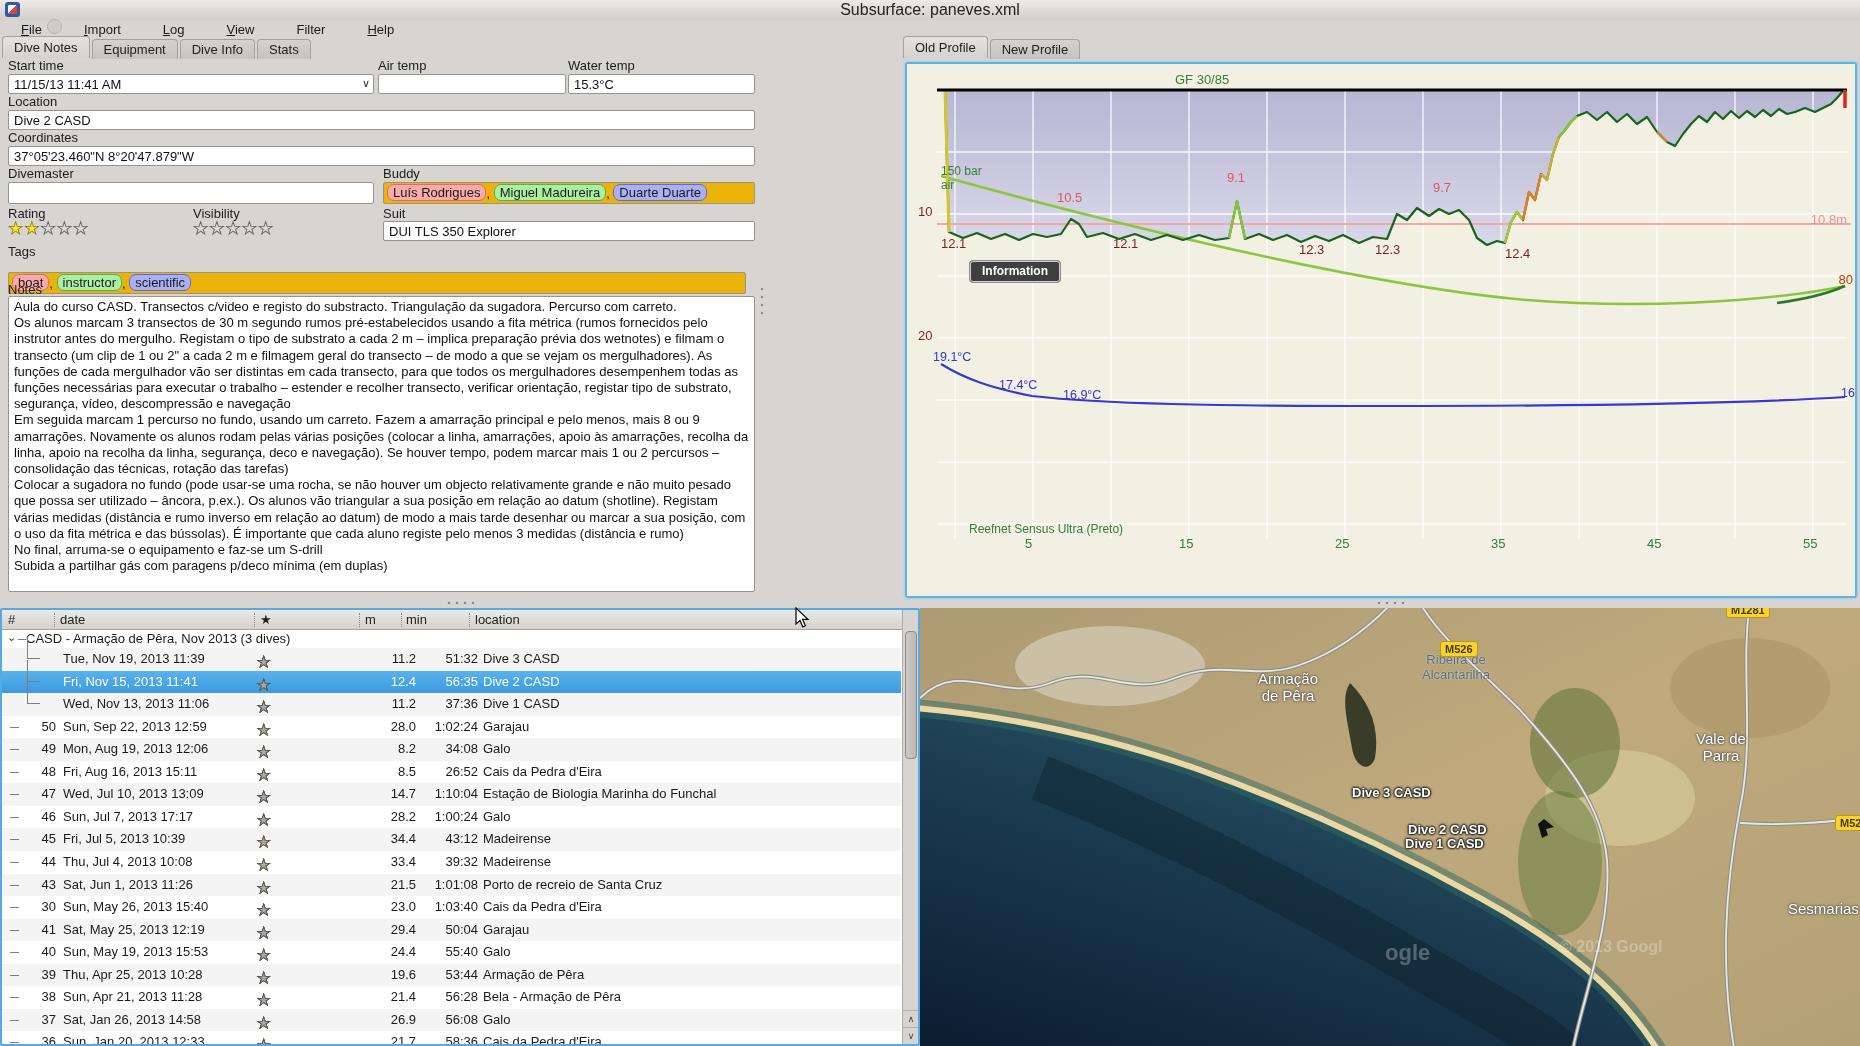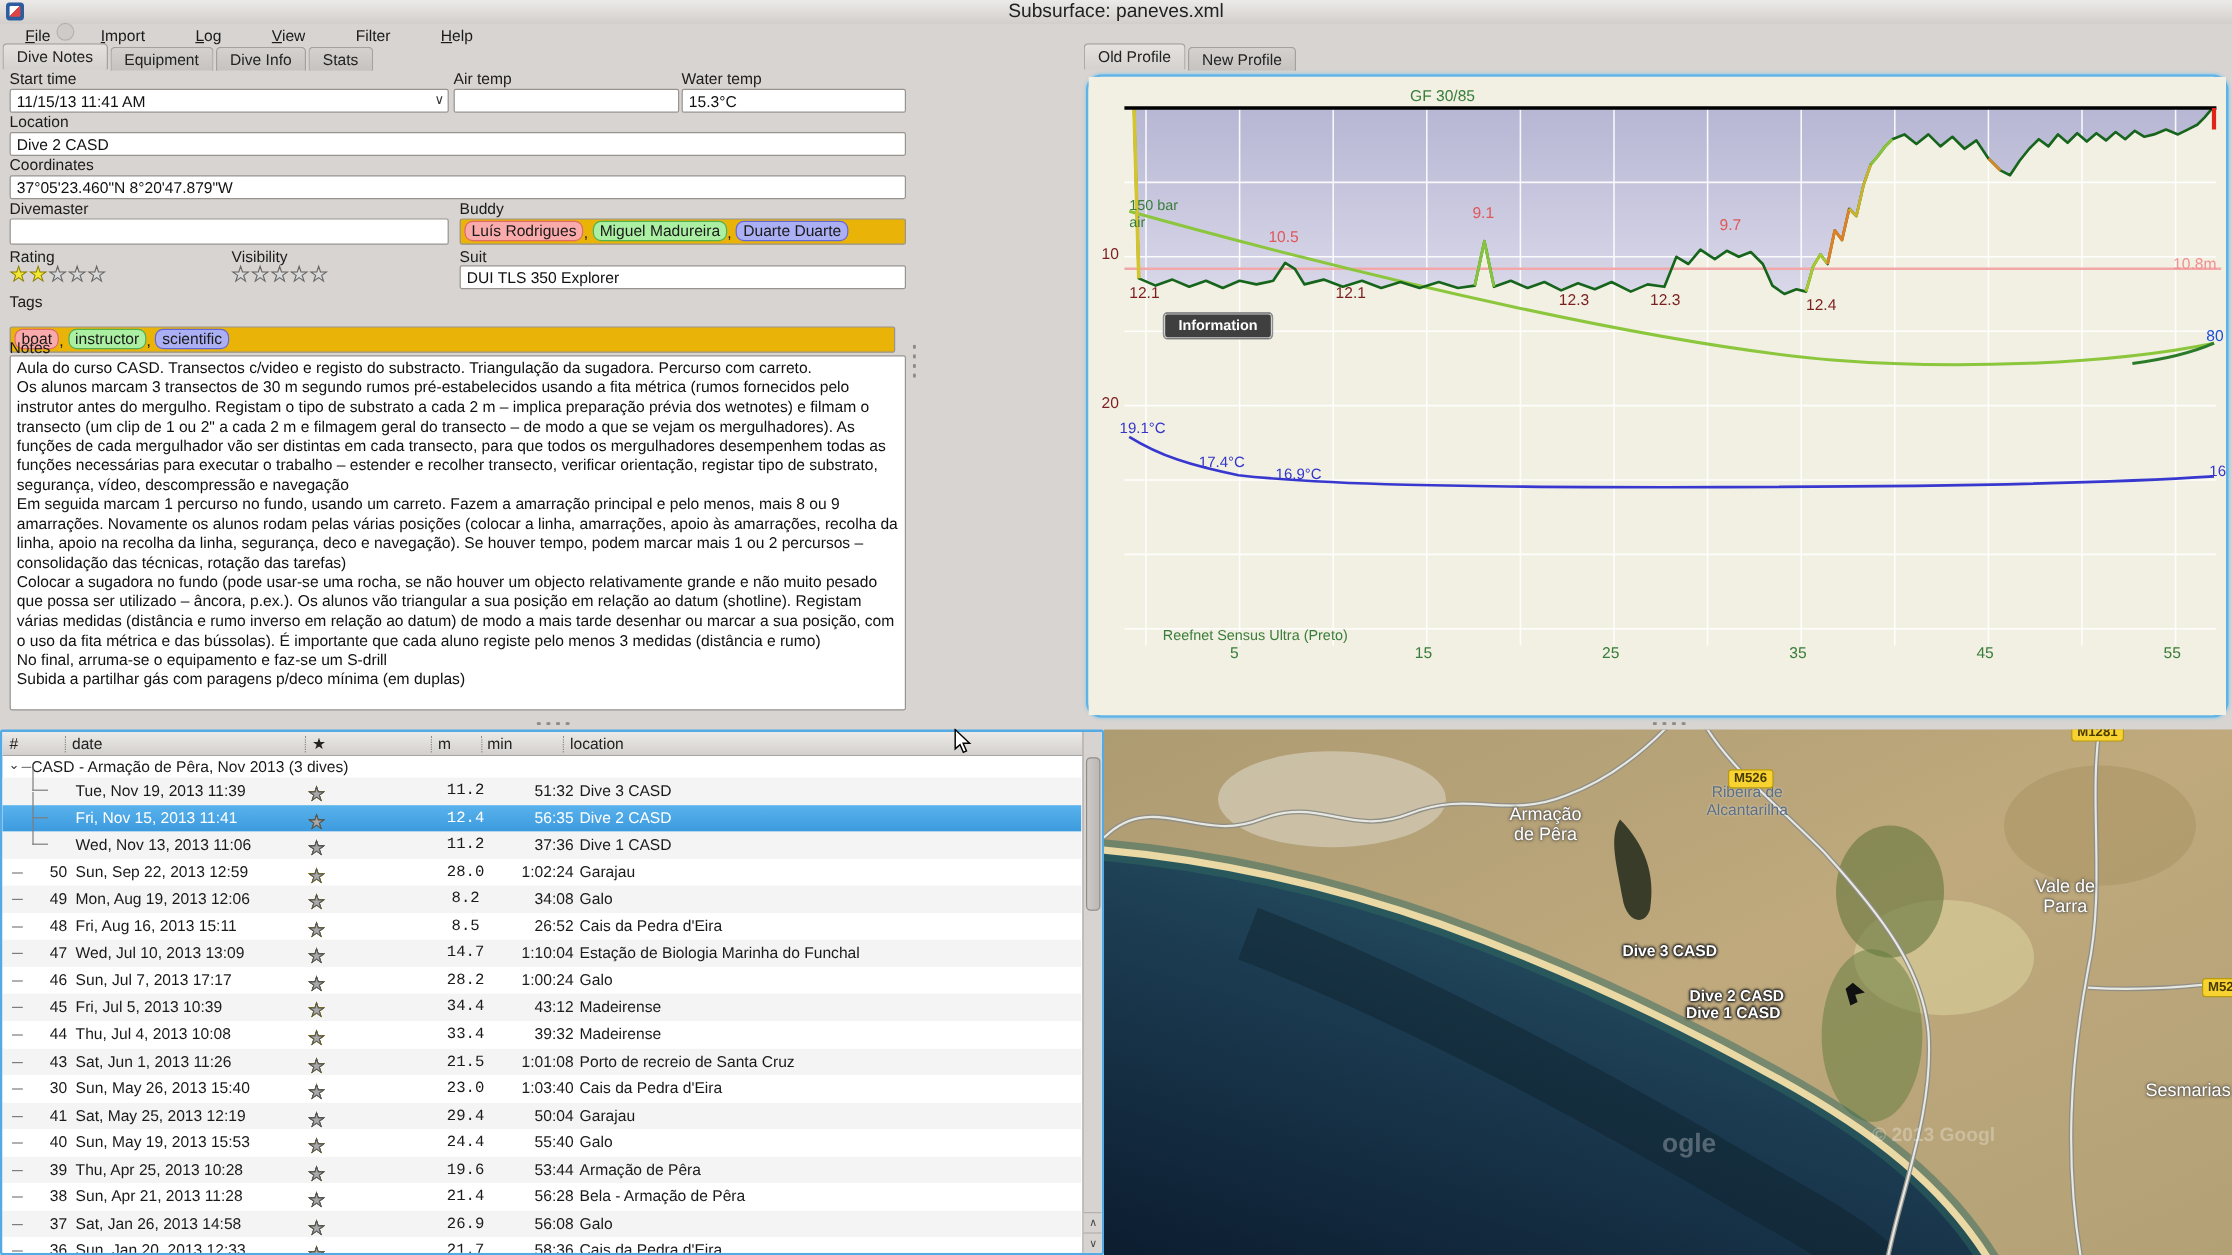--- a/index.html
+++ b/index.html
@@ -73,36 +73,36 @@
   .trow { position:absolute; left:0; width:899px; height:22.55px; background:#fff; font-size:13px; }
   .trow.alt { background:#f4f4f4; }
   .trow.sel { background:linear-gradient(#59b2ec,#3c9ade); color:#fff; }
   .trow span { position:absolute; top:3px; }
   .trow .stub { display:none; left:8px; top:11px; width:9px; height:0; border-top:1px solid #7d7d7d; }
   .trow .conn { display:none; left:25px; top:-11px; width:13px; height:22px;
     border-left:1px solid #7d7d7d; border-bottom:1px solid #7d7d7d; }
   .trow .num { left:26px; width:28px; text-align:right; }
   .trow .rdate { left:61px; }
   .trow .rstars { left:255px; top:2px; }
-  .trow .rm { left:358px; width:56px; text-align:center;font-family:Liberation Mono, monospace; }
+  .trow .rm { left:358px; width:56px; text-align:right; }
   .trow .rmin { left:406px; width:70px; text-align:right; }
   .trow .rloc { left:481px; }
   #dt-scroll { position:absolute; right:0; top:0; width:16px; height:434px;
     background:#d7d3d0; border-left:1px solid #aeaaa7; }
   #dt-thumb { position:absolute; left:2px; top:21px; width:12px; height:128px;
     background:linear-gradient(90deg,#cdc9c6,#bbb7b4); border:1px solid #8e8a86; border-radius:4px; }
   .sbtn { position:absolute; left:0; width:16px; height:17px; font-size:9px; color:#444;
     text-align:center; line-height:17px; background:#d7d3d0; border-top:1px solid #b4b0ad; }
 
   
   #profile { position:absolute; left:905px; top:62px; width:952px; height:536px;
-    background:#f1f0e3; border:2px solid #5db3e6; border-radius:13px; box-shadow:0 0 3px #7cc4ee; }
+    background:#f1f0e3; border:2px solid #5db3e6; border-radius:3px; box-shadow:0 0 3px #7cc4ee; }
   .clab { position:absolute; white-space:nowrap; }
   .c-green { color:#3a7d3a; } .c-dred { color:#7d1f1f; } .c-lred { color:#e05858; }
-  .c-pink { color:#f09090; } .c-blue { color:#3535c8; } .c-dgreen { color:#1d4ed8;margin-left:24px; }
+  .c-pink { color:#f09090; } .c-blue { color:#3535c8; } .c-dgreen { color:#c2410c;margin-left:24px; }
   #info-tip { position:absolute; left:62px; top:196px; width:92px; height:23px;
     background:#3f3f3f; border:1px solid #8f8f8f; box-shadow:inset 0 0 0 1px #cfcfcf;
     border-radius:4px; color:#fff; font-weight:bold; font-size:12px; text-align:center;
     line-height:21px; }
 
   
   #map { position:absolute; left:920px; top:608px; width:940px; height:438px; overflow:hidden;
     background:#b8a478; }
   .maplab { position:absolute; color:#fff; font-weight:bold;
     text-shadow:-1px 0 2px #222, 1px 0 2px #222, 0 -1px 2px #222, 0 1px 2px #222; }

